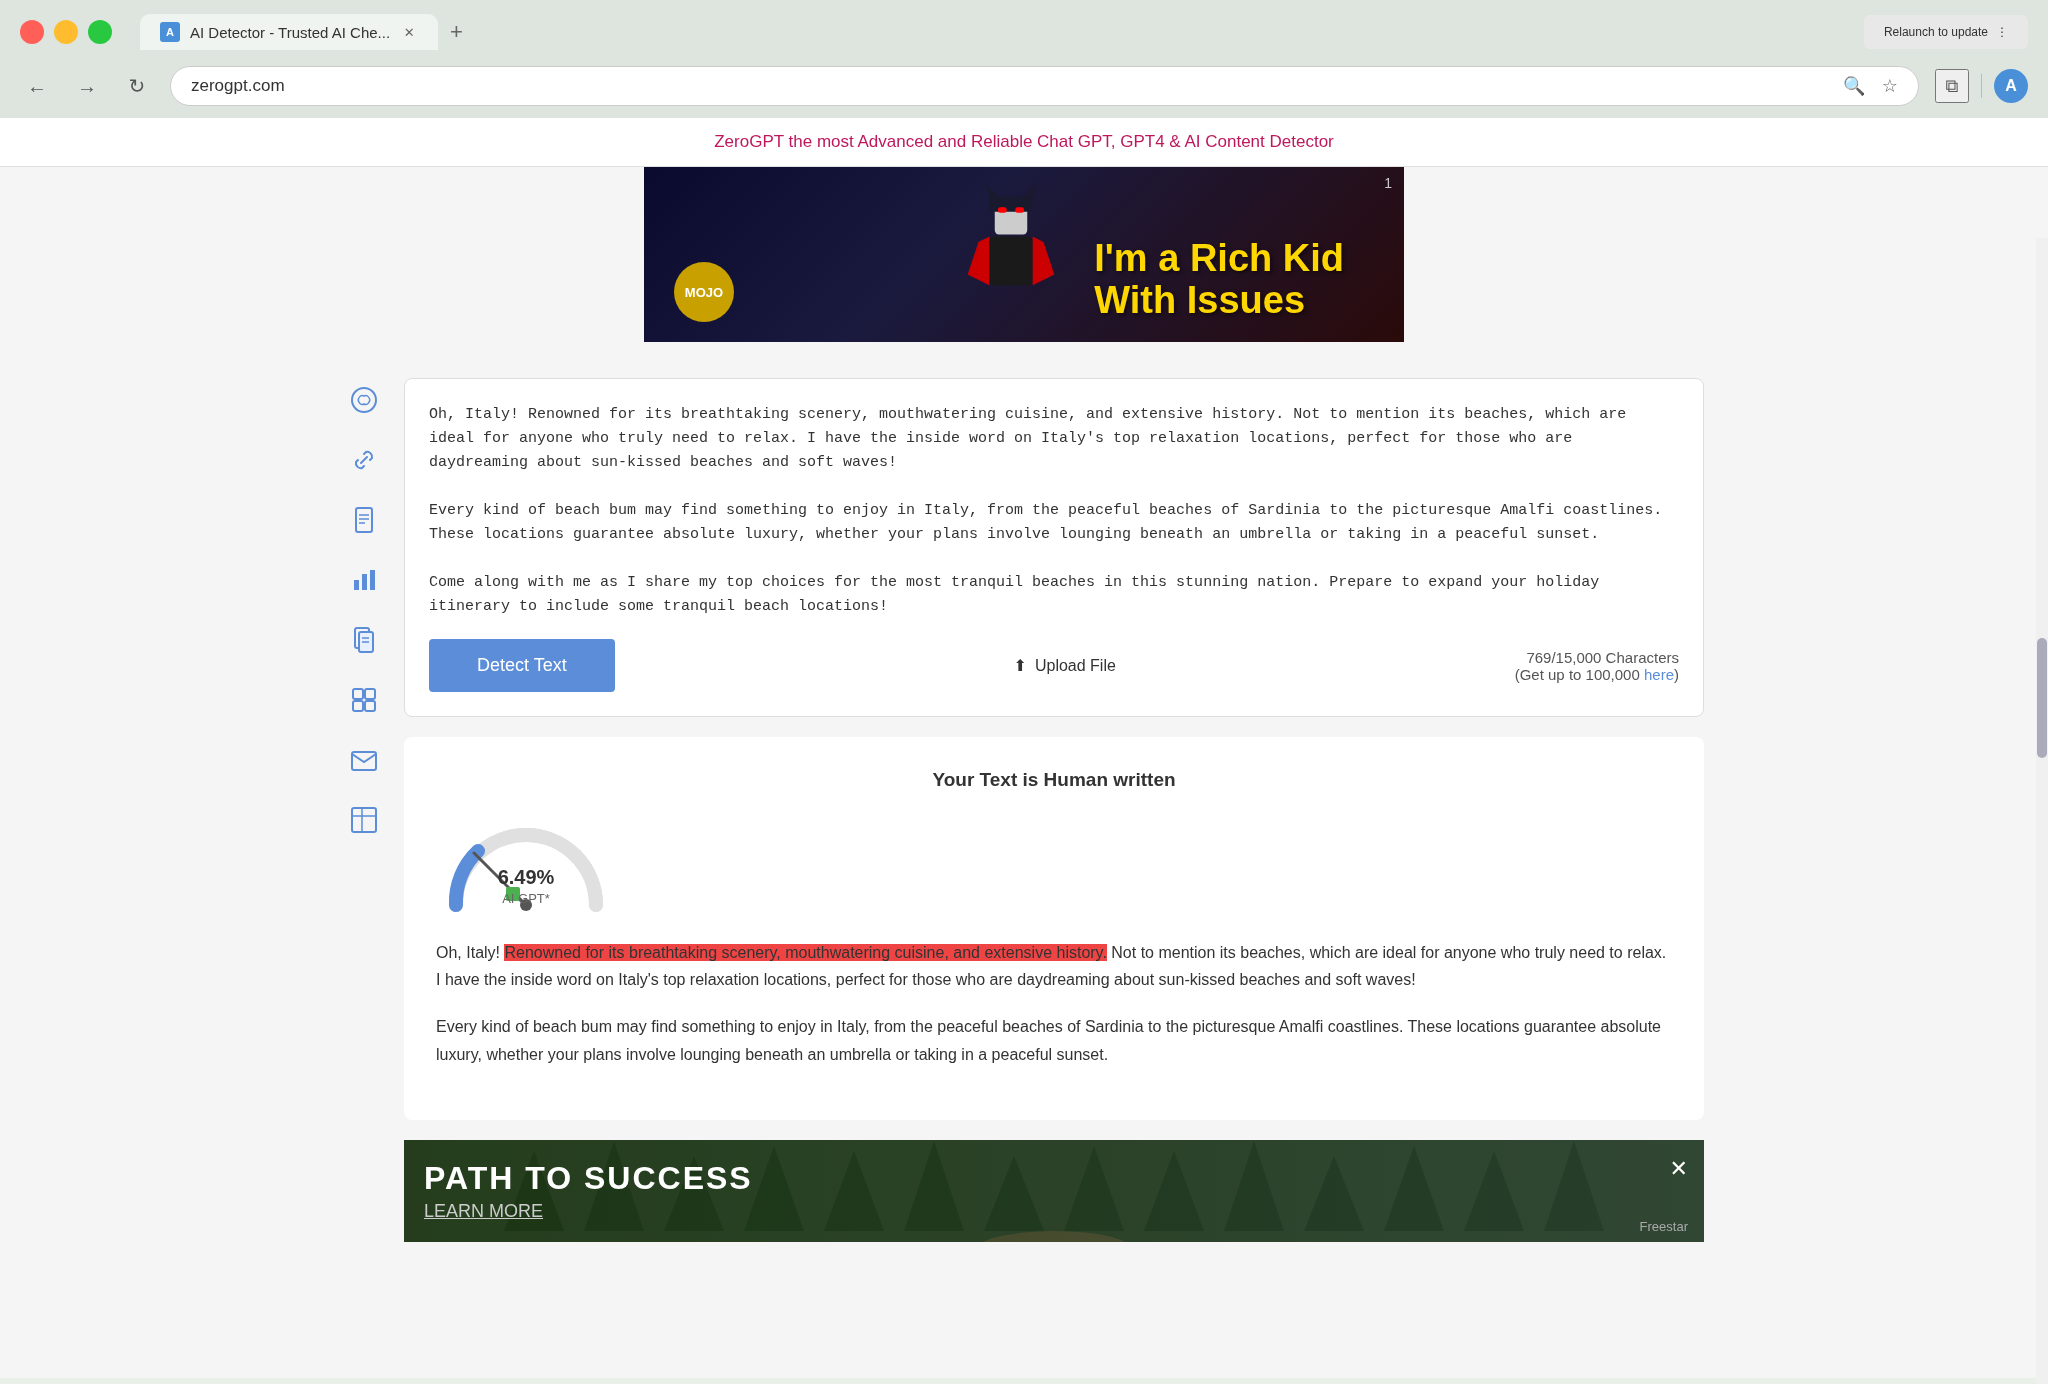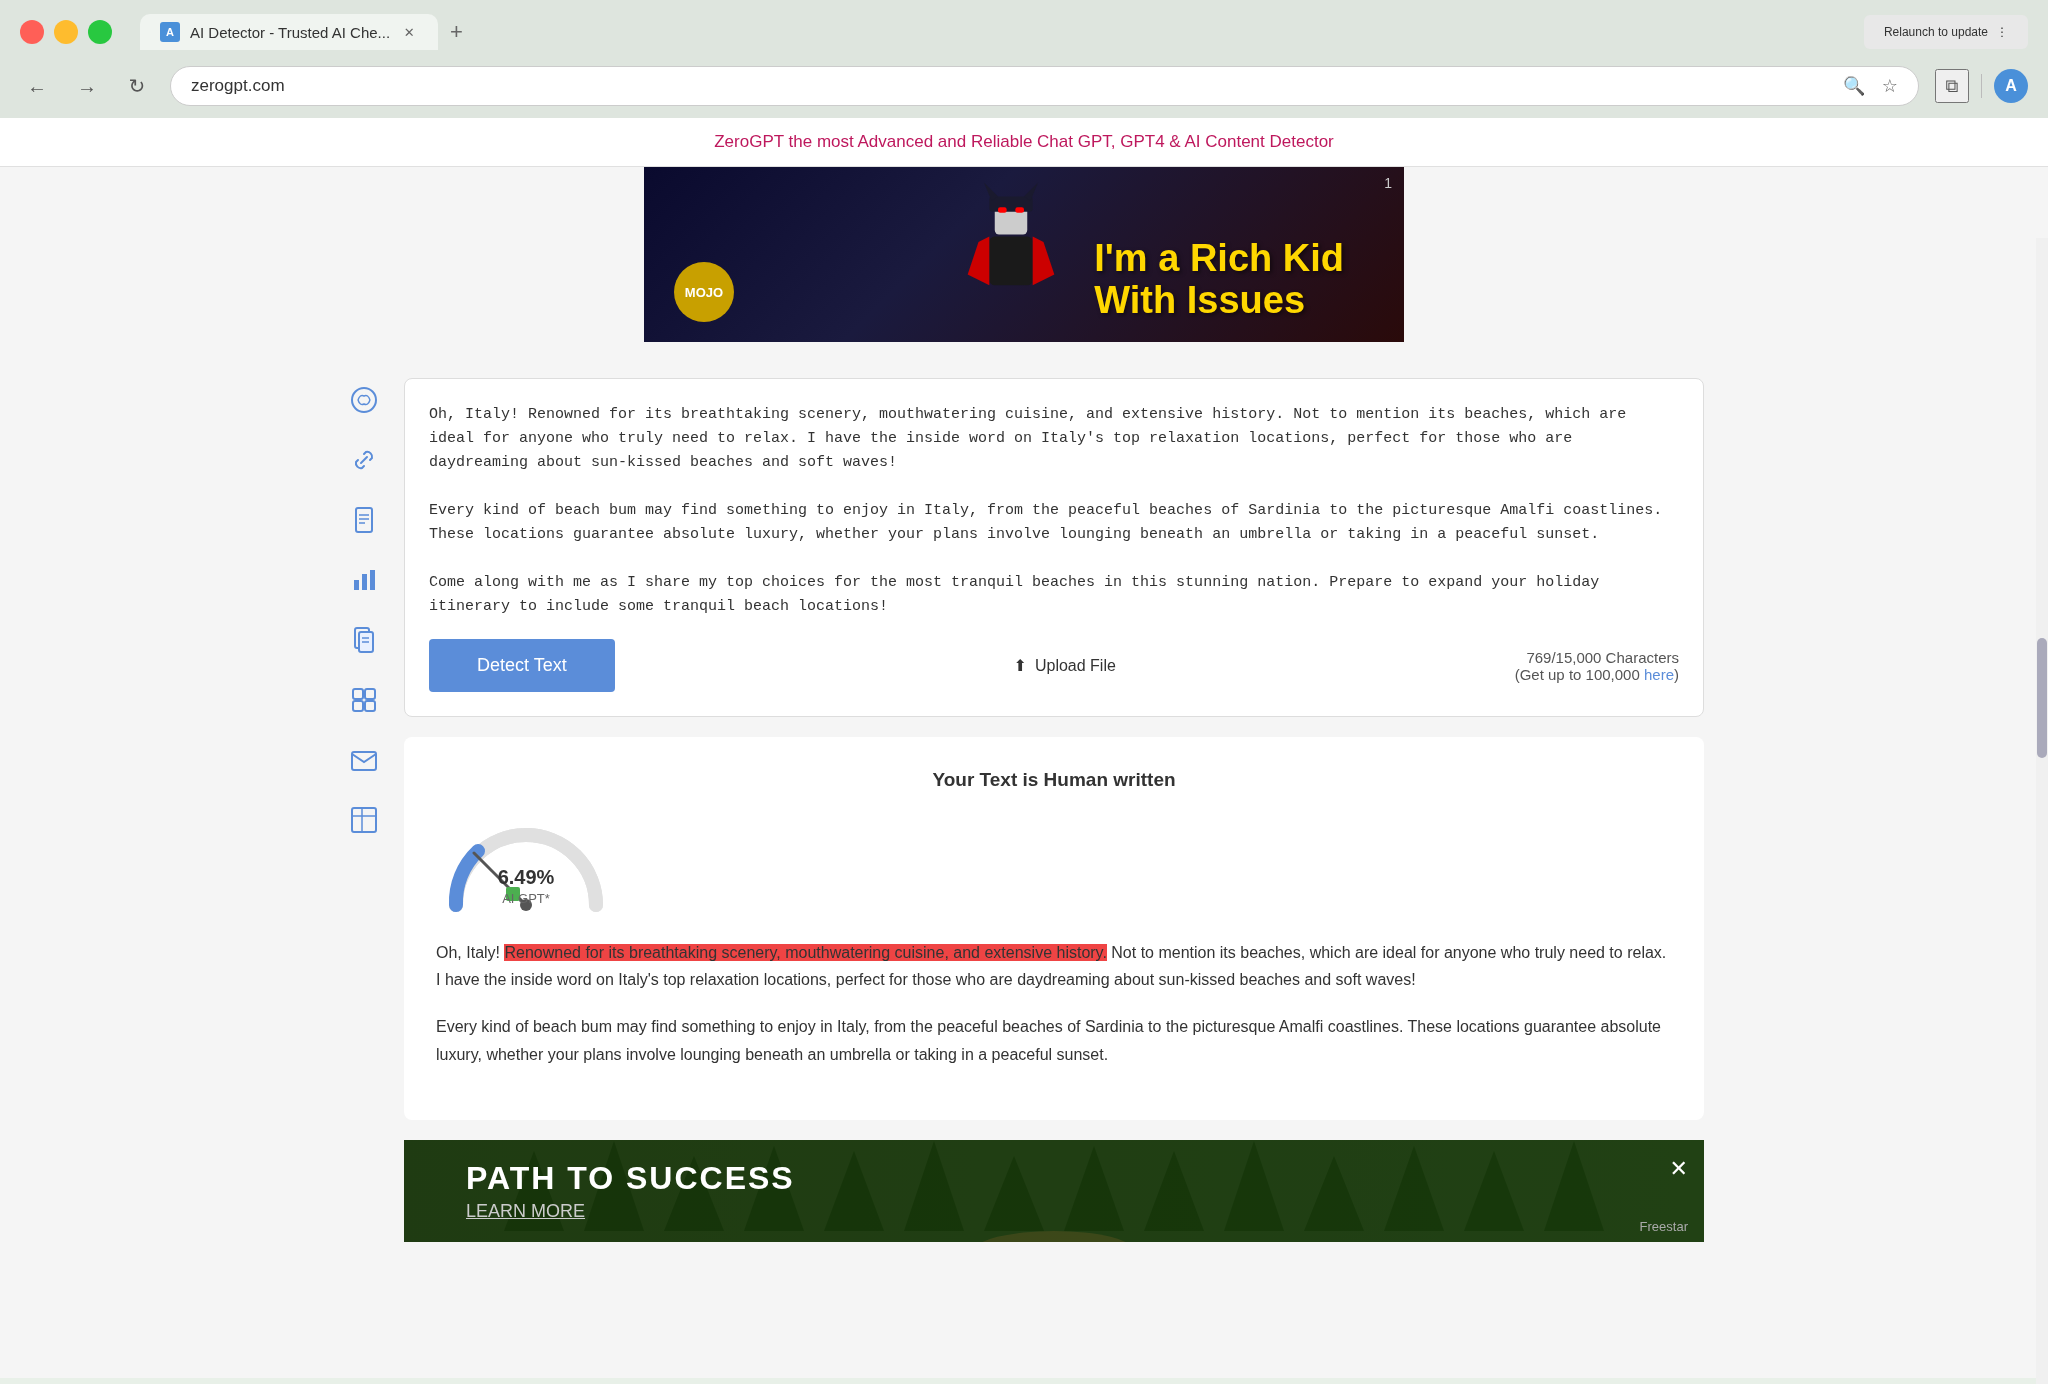--- a/index.html
+++ b/index.html
@@ -380,23 +380,23 @@
     .highlight-yellow {
       background: #ef4444;
     }
 
     .results-paragraph {
       margin-bottom: 20px;
     }
 
     
     .ad-banner-bottom {
-      background: #000000;
+      background: #6d28d9;
       width: 100%;
-      padding: 20px 62px;
+      padding: 20px 20px;
       display: flex;
       align-items: center;
       justify-content: space-between;
       position: relative;
       min-height: 100px;
     }
 
     .ad-banner-bottom-content {
       display: flex;
       flex-direction: column;

